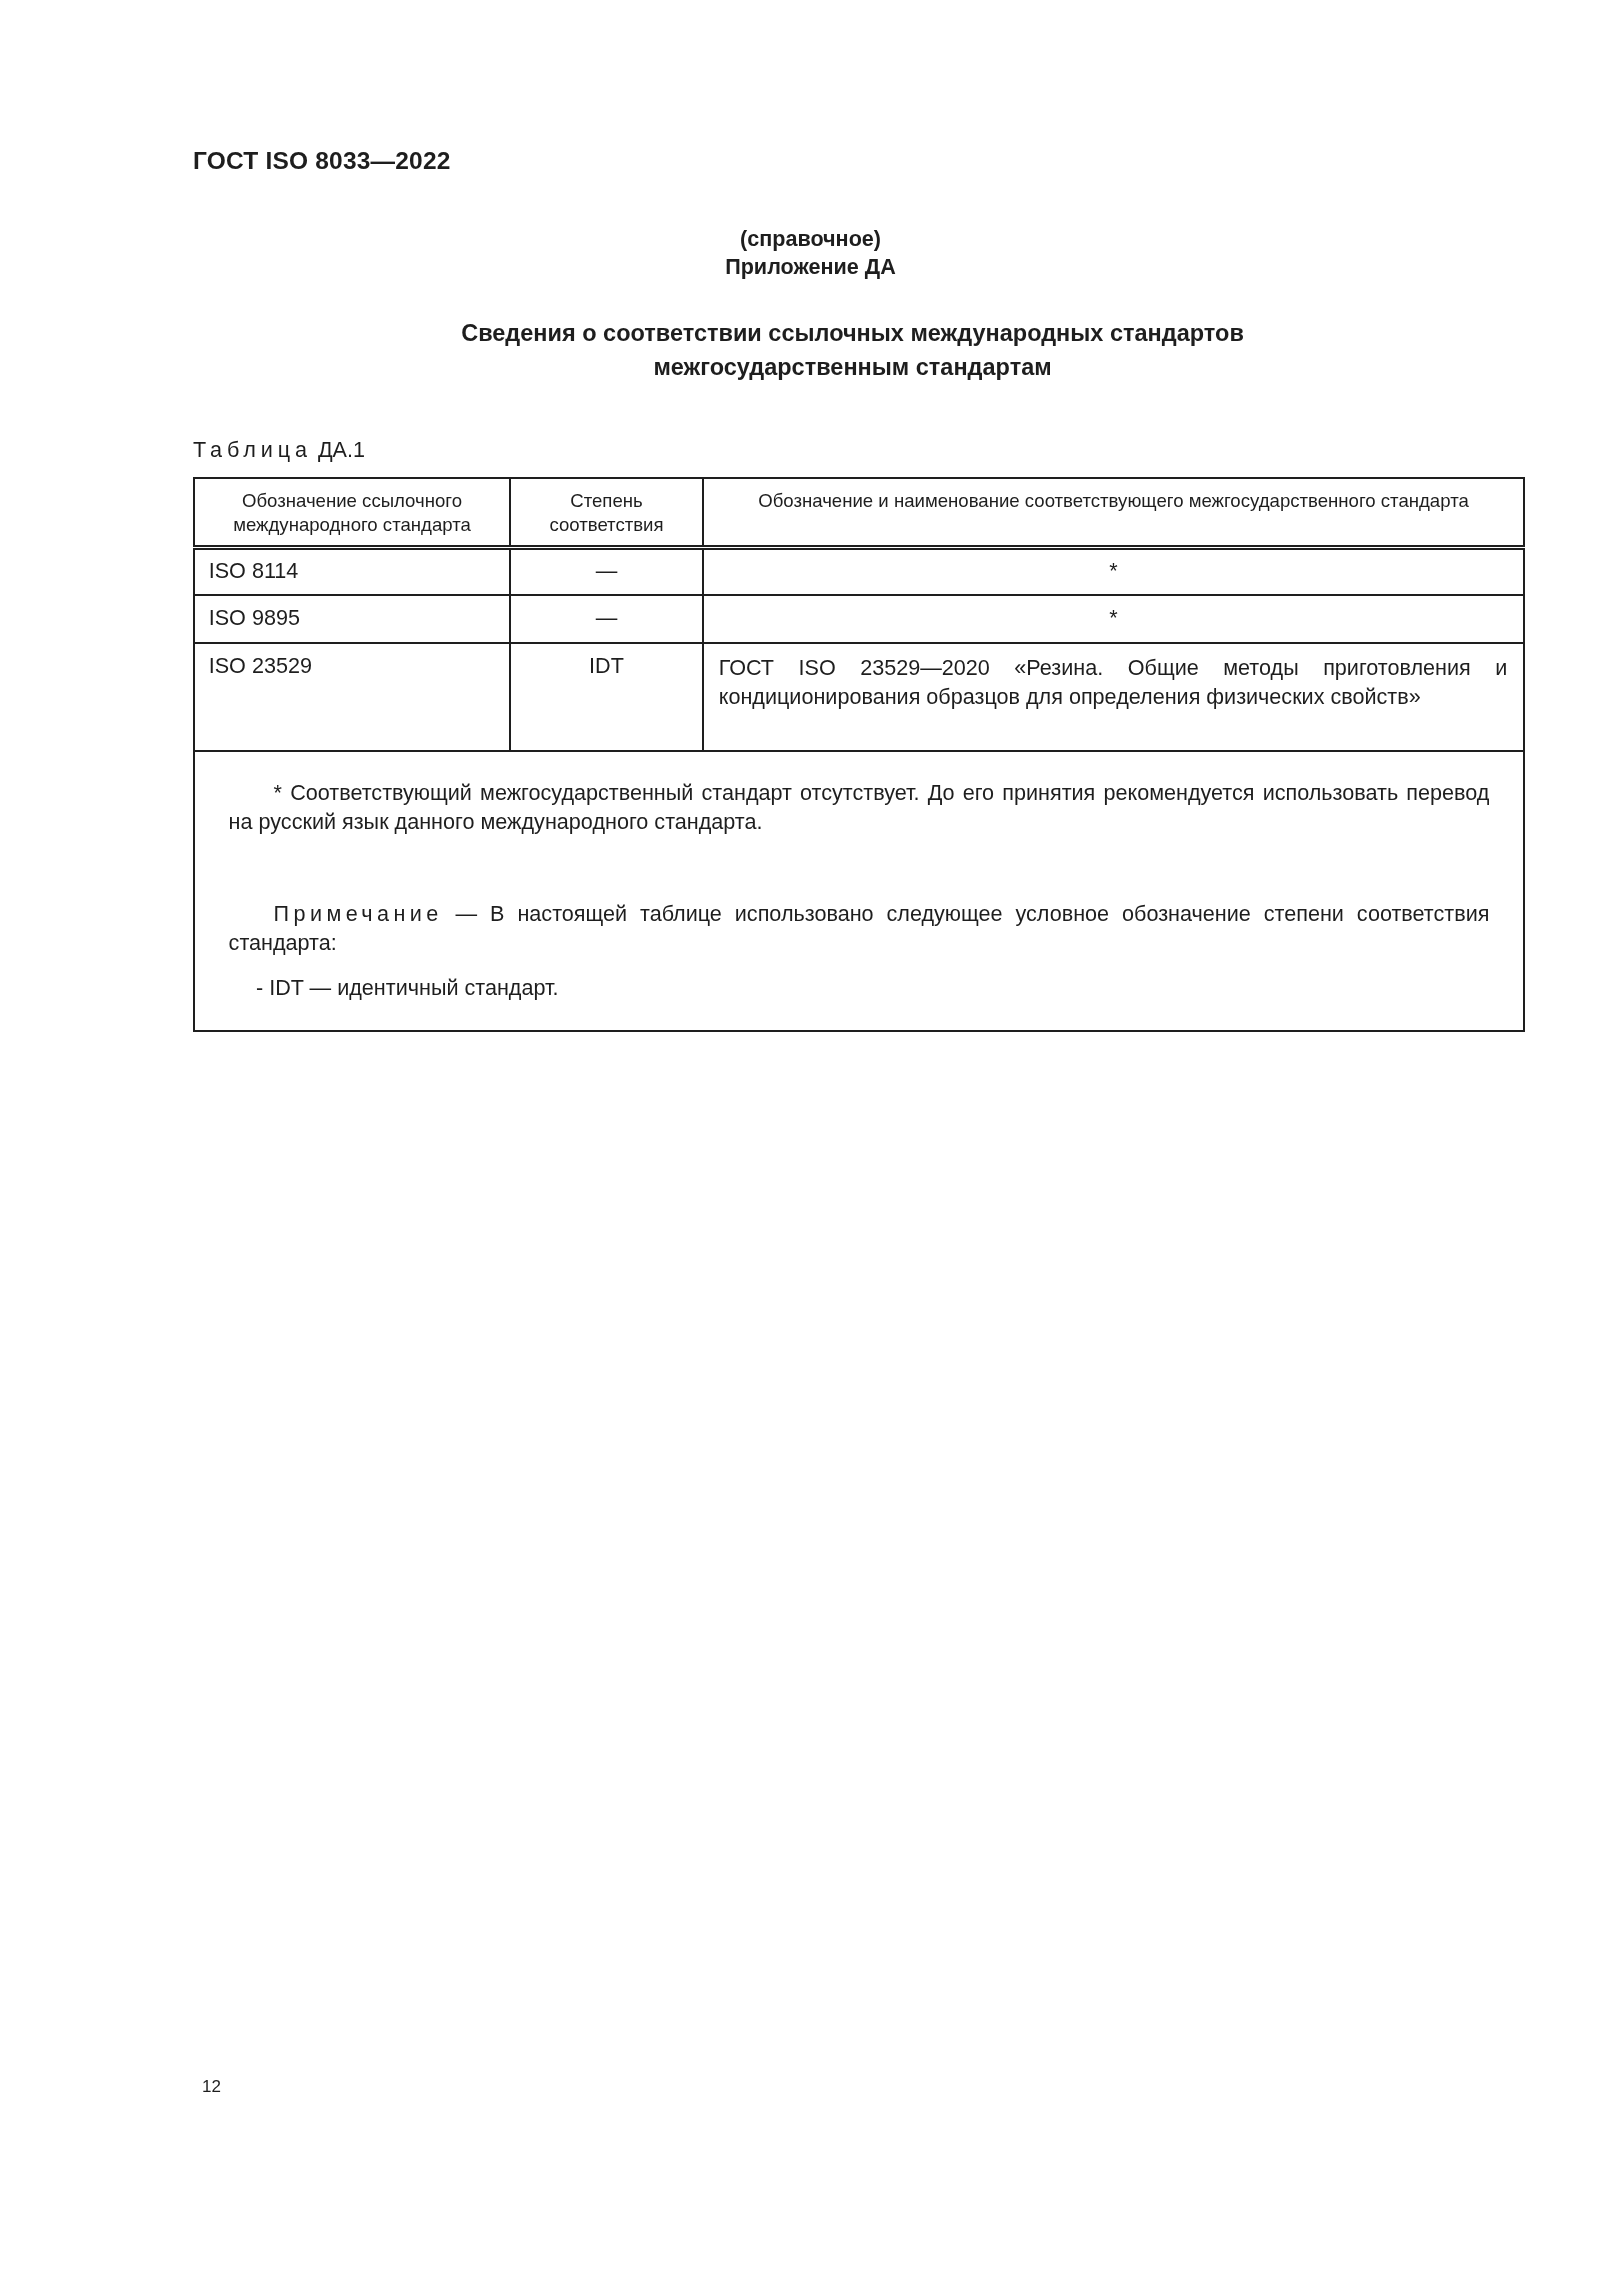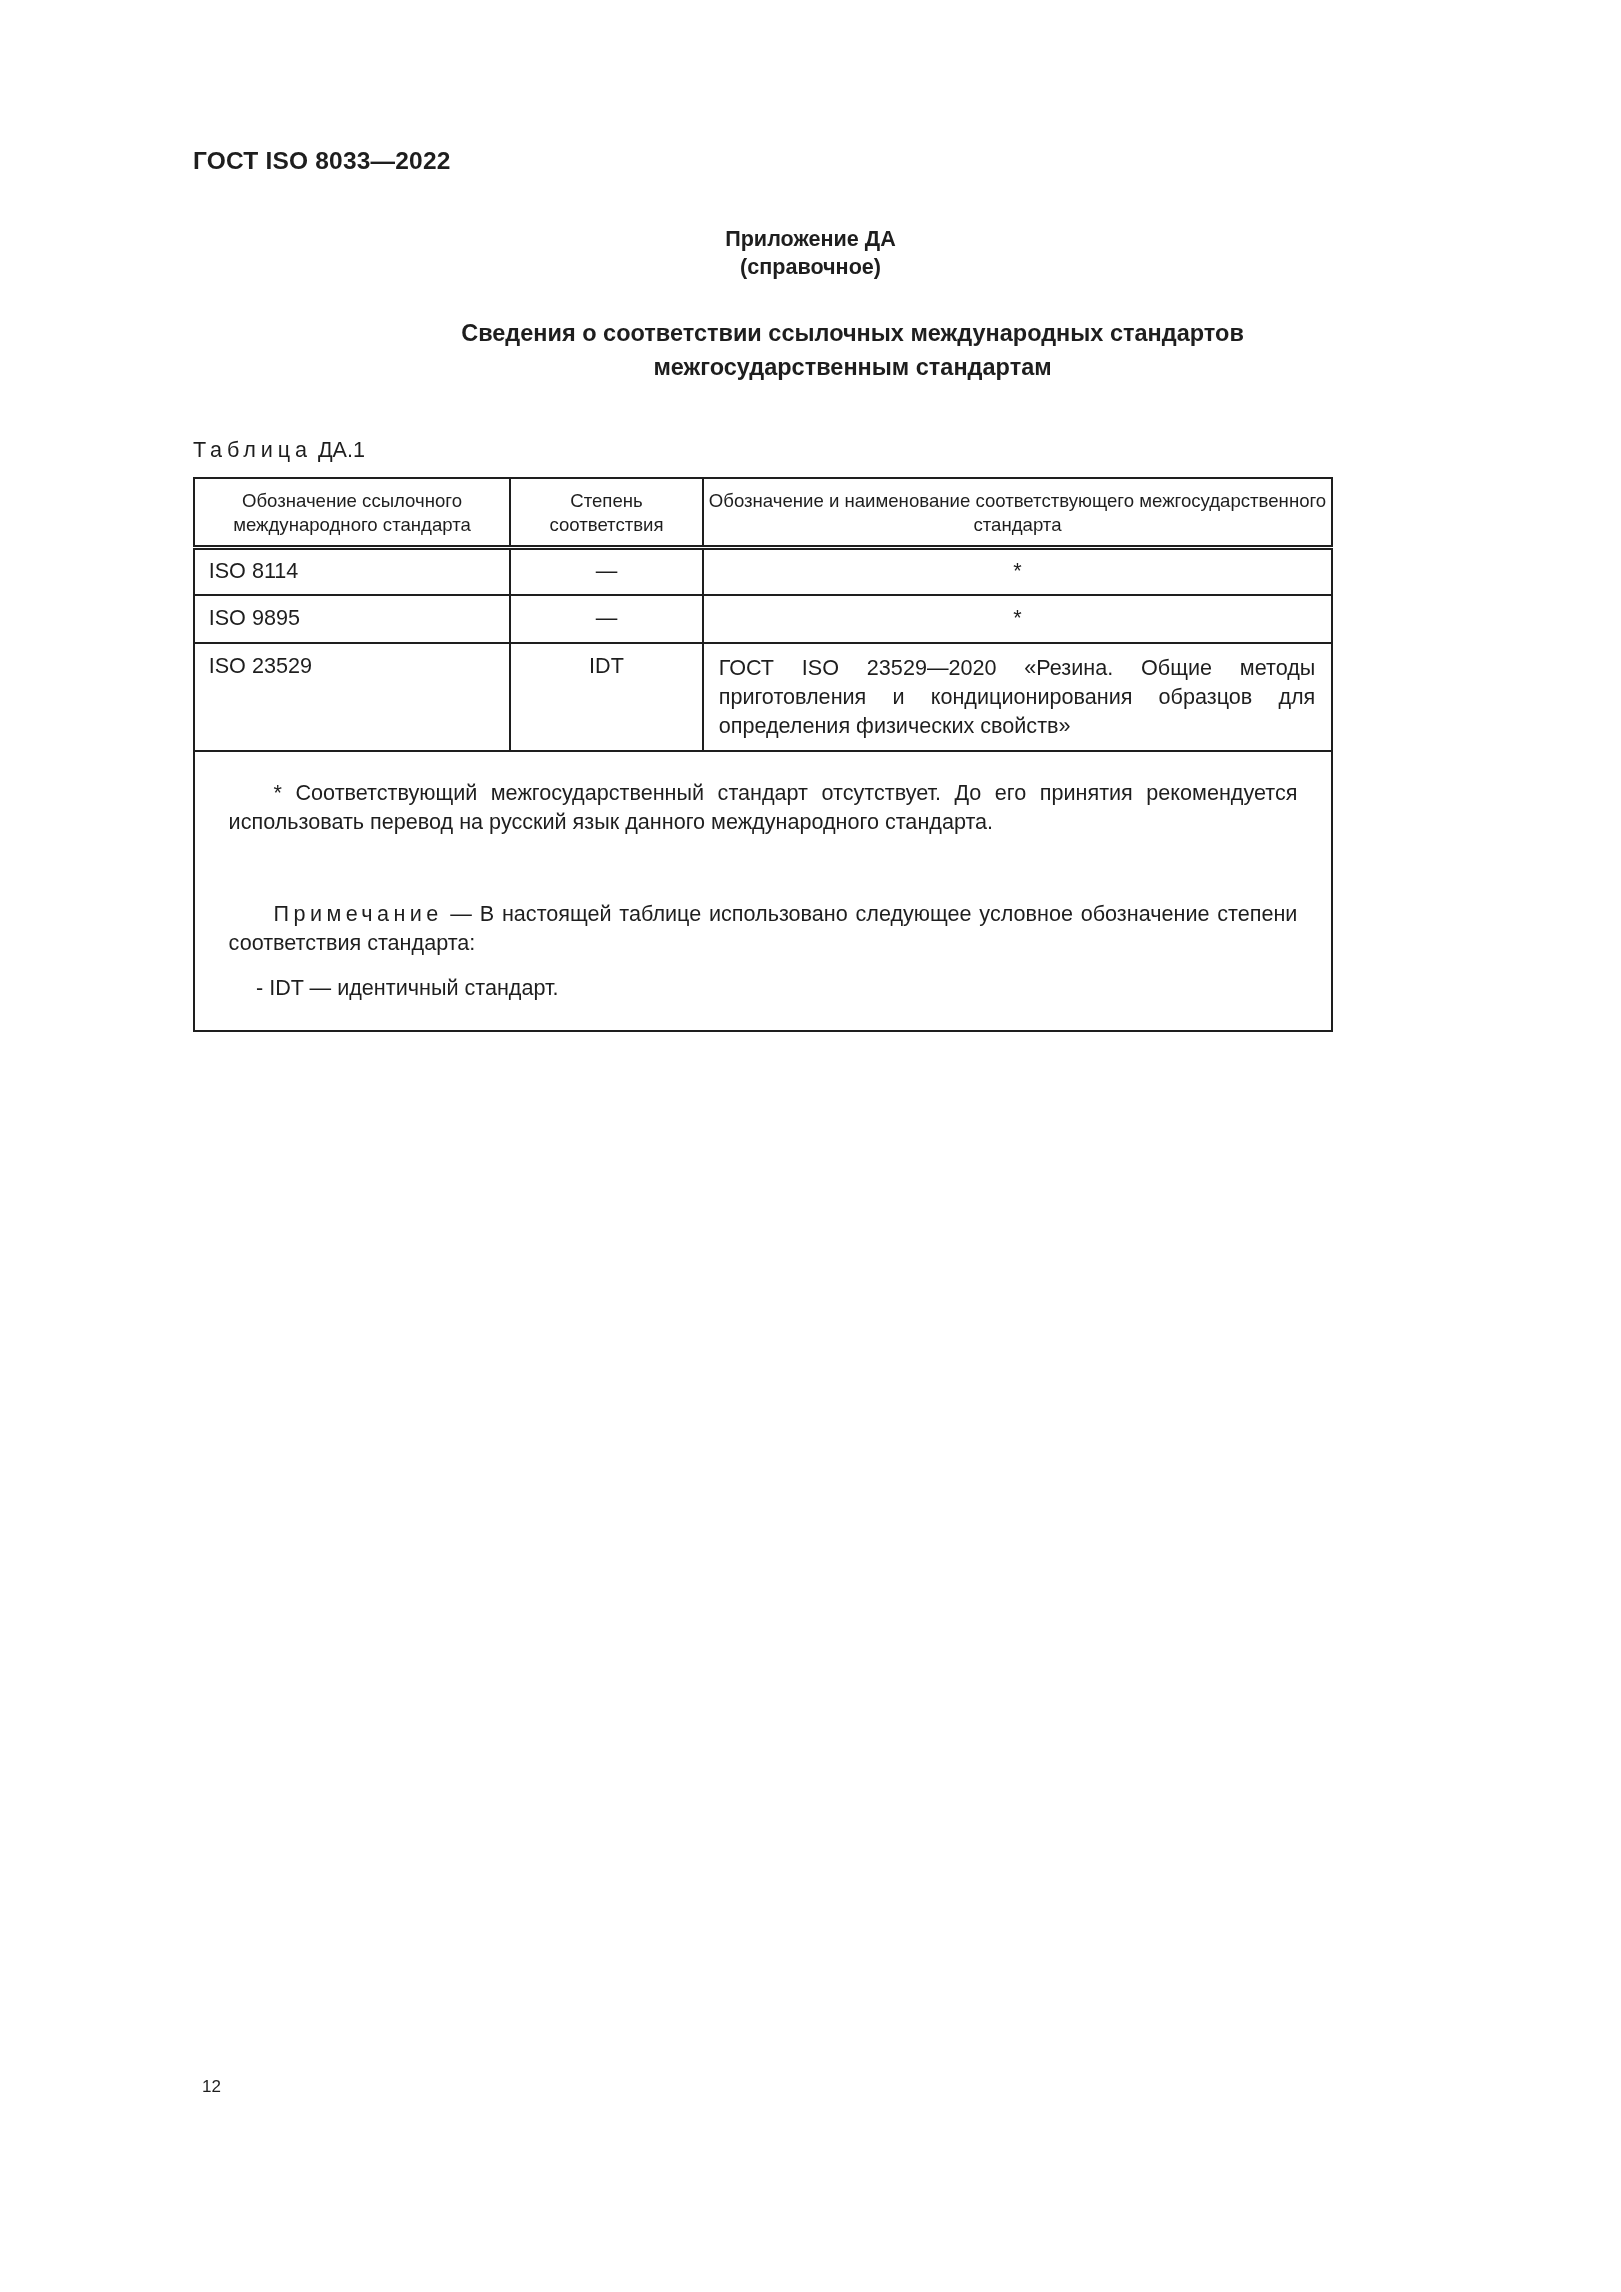--- a/index.html
+++ b/index.html
@@ -3,21 +3,21 @@
   <meta charset="utf-8">
   <style>
     html, body { margin: 0; padding: 0; background: #ffffff; }
     body { width: 1621px; height: 2293px; position: relative; overflow: hidden;
            font-family: "Liberation Sans", sans-serif; color: #1e1e1e; }
     .doc-code { position: absolute; left: 193px; top: 147px; font-size: 24.5px; font-weight: bold; letter-spacing: 0.2px; text-align: center; }
     .appendix { position: absolute; left: 0; width: 1621px; top: 225px; text-align: center; font-size: 21.6px; font-weight: bold; line-height: 28px; }
     .title { position: absolute; left: 0; width: 1705px; top: 316px; text-align: center; font-size: 23.5px; font-weight: bold; line-height: 34px; }
     .table-caption { position: absolute; left: 193px; top: 437px; font-size: 21.6px; }
     .table-caption .spaced { letter-spacing: 4.9px; }
-    table.da { position: absolute; left: 193px; top: 477px; width: 1140px; border-collapse: collapse; font-size: 21.6px; }
+    table.da { position: absolute; left: 193px; top: 477px; width: 1332px; border-collapse: collapse; font-size: 21.6px; }
     table.da td, table.da th { border: 2.5px solid #1e1e1e; padding: 0; vertical-align: top; }
     table.da th { font-weight: normal; font-size: 18.6px; line-height: 24.5px; text-align: center; height: 69px; padding-top: 9.8px; box-sizing: border-box; }
     table.da thead tr th { border-bottom: 5.9px double #1e1e1e; }
     .c1 { width: 316px; }
     .c2 { width: 193px; }
     .cell-left { padding: 8.8px 13.7px 0 13.7px !important; height: 48px; box-sizing: border-box; }
     .cell-center { text-align: center; padding-top: 8.8px !important; }
     .cell-just { text-align: justify; padding: 8.8px 15.7px 5.9px 14.7px !important; line-height: 29px; }
     .footnote-cell { padding: 9.8px 17.6px 11.8px 17.6px !important; line-height: 29px; text-align: justify; }
     .footnote-cell p { margin: 16px; }
@@ -25,22 +25,22 @@
     .footnote-cell .gap { height: 31px; }
     .note-label { letter-spacing: 4.4px; }
     .page-num { position: absolute; left: 202px; top: 2077px; font-size: 17px; }
   </style>
 </head>
 <body>
 
 <div class="doc-code">ГОСТ ISO 8033—2022</div>
 
 <div class="appendix">
+  <div>(справочное)</div>
   <div>Приложение ДА</div>
-  <div>(справочное)</div>
 </div>
 
 <div class="title">
   <div>Сведения о соответствии ссылочных международных стандартов</div>
   <div>межгосударственным стандартам</div>
 </div>
 
 <div class="table-caption">
   <span class="spaced">Таблица</span>
   <span>ДА.1</span>

